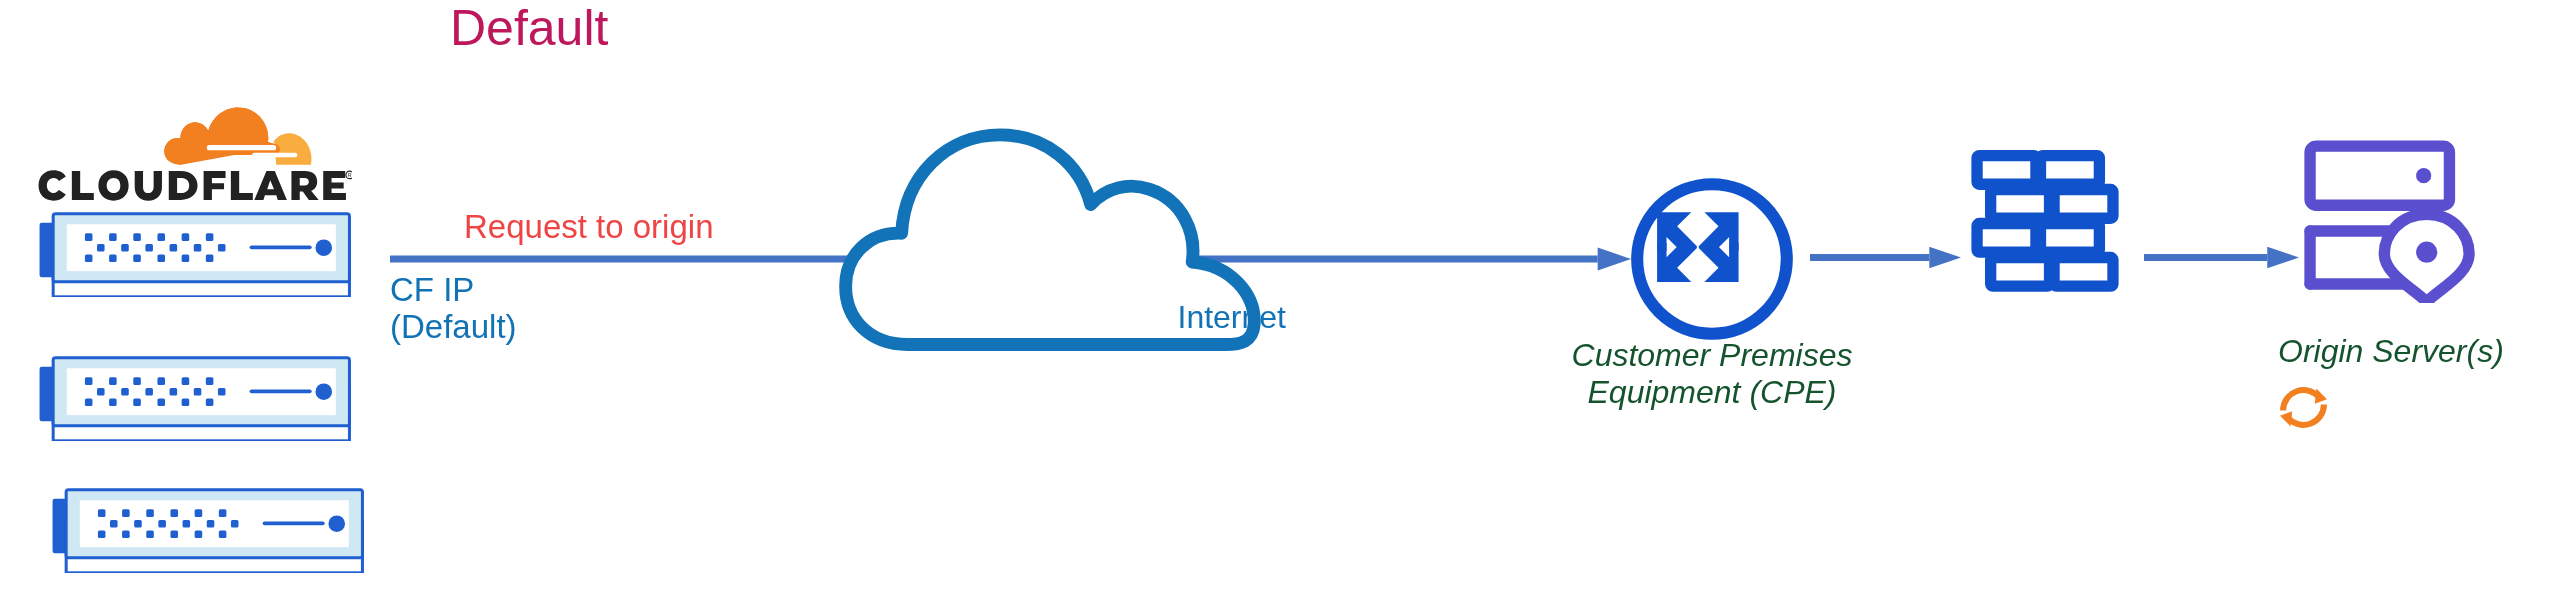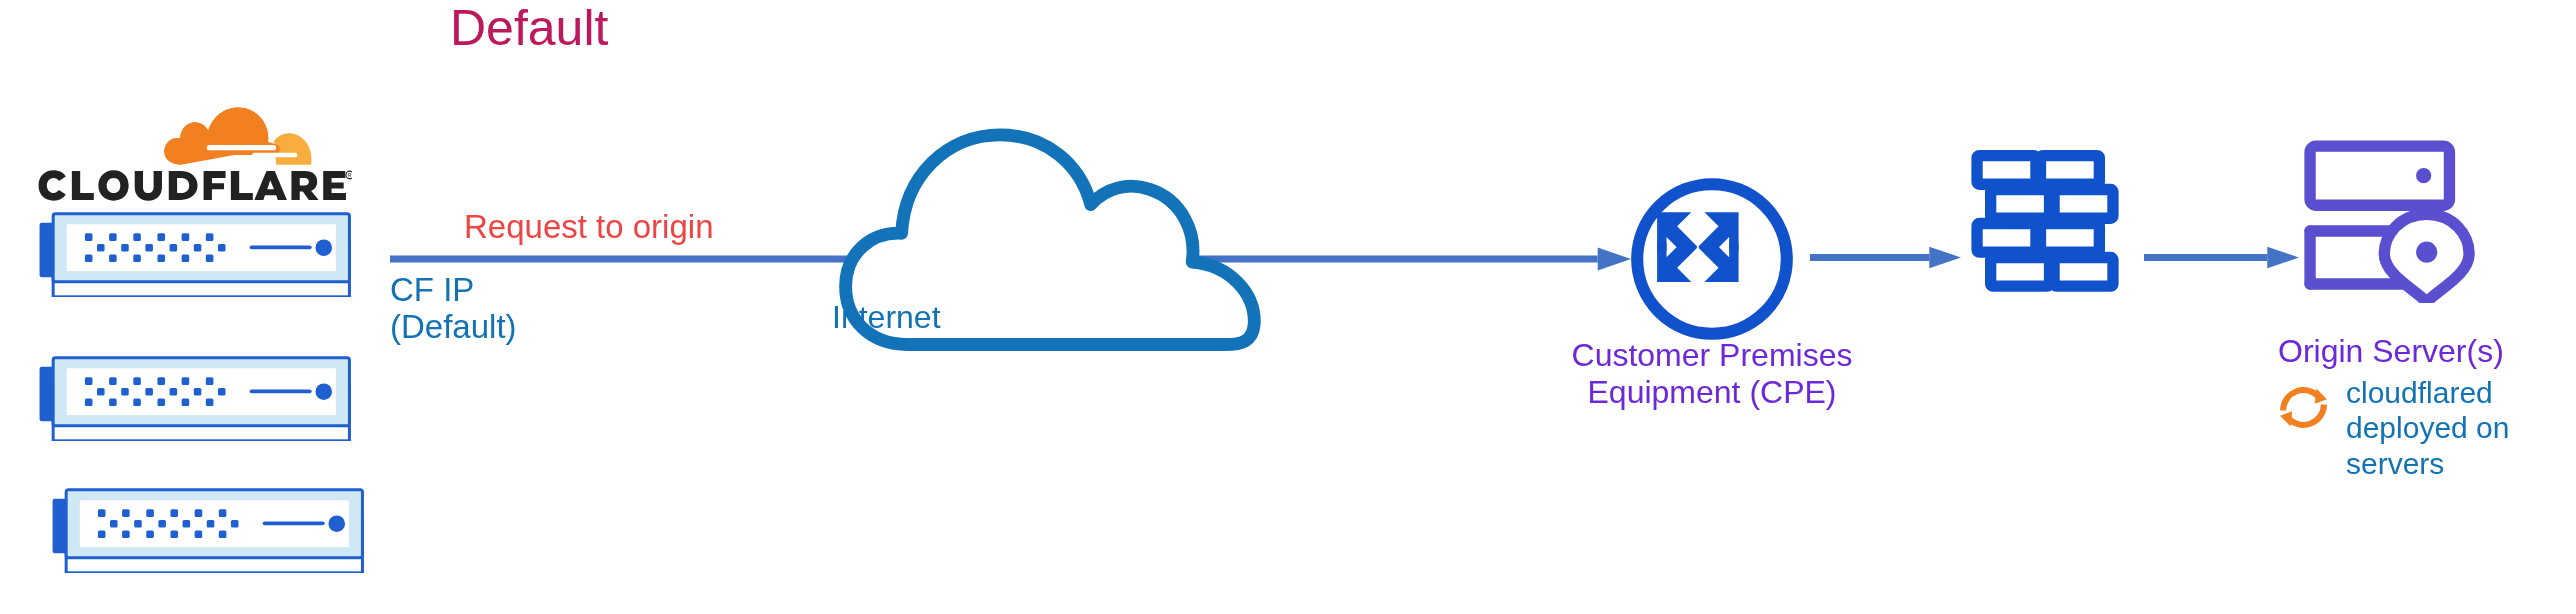--- a/index.html
+++ b/index.html
@@ -25,43 +25,43 @@
   
   .srv{position:absolute;width:325px;height:85px;}
   .srv-1{left:32px;top:212px;}
   .srv-2{left:32px;top:356px;}
   .srv-3{left:45px;top:488px;}
 
   
   .cloud{position:absolute;left:832px;top:106px;width:454px;height:250px;}
   .cloud-label{
     position:absolute;left:832px;top:299px;width:454px;
-    text-align:left;font-size:32px;color:#1272b6;
+    text-align:right;font-size:32px;color:#1272b6;
   }
 
   
   .long-arrow{position:absolute;left:390px;top:246px;width:1241px;height:26px;}
   .req-label{
     position:absolute;left:464px;top:208px;
     font-size:33px;color:#ef4444;white-space:nowrap;
   }
   .cfip-label{
     position:absolute;left:390px;top:272px;
     font-size:33px;color:#1272b6;line-height:1.12;white-space:pre-line;
   }
 
   
   .node{position:absolute;}
   .cpe-icon{left:1627px;top:174px;width:170px;height:170px;}
   .fw-icon{left:1968px;top:148px;width:151px;height:151px;}
   .origin-icon{left:2304px;top:140px;width:178px;height:163px;}
 
   .node-label{
-    position:absolute;text-align:center;font-size:32px;color:#6d28d9;
-    line-height:1.16;white-space:pre-line;
+    position:absolute;text-align:center;font-size:32px;color:#14532d;
+    line-height:1.16;white-space:pre-line;font-style:italic;
   }
   .cpe-label{left:1519px;top:337px;width:386px;}
   .fw-label{left:1884px;top:333px;width:356px;}
   .origin-label{left:2278px;top:333px;width:303px;text-align:left;}
 
   
   .short-arrow{position:absolute;height:23px;}
   .arrow-a{left:1810px;top:246px;width:151px;}
   .arrow-b{left:2144px;top:246px;width:155px;}
 
@@ -266,18 +266,15 @@
     <circle cx="162" cy="148" r="14" fill="#5a4fcf"></circle>
   </svg>
   <div class="node-label origin-label">Origin Server(s)</div>
 
   <svg class="cfd-icon" viewBox="0 0 78 78">
     <path d="M12 43 A27 27 0 0 1 60 26" fill="none" stroke="#f38020" stroke-width="8" stroke-linecap="butt"></path>
     <polygon points="56,14 70,28 54,34" fill="#f38020"></polygon>
     <path d="M66 35 A27 27 0 0 1 18 52" fill="none" stroke="#f38020" stroke-width="8" stroke-linecap="butt"></path>
     <polygon points="22,64 8,50 24,44" fill="#f38020"></polygon>
   </svg>
-  <div class="cfd-text">cloudflared
-deployed on
-servers</div>
 
 </div>
 
 
 </body></html>

